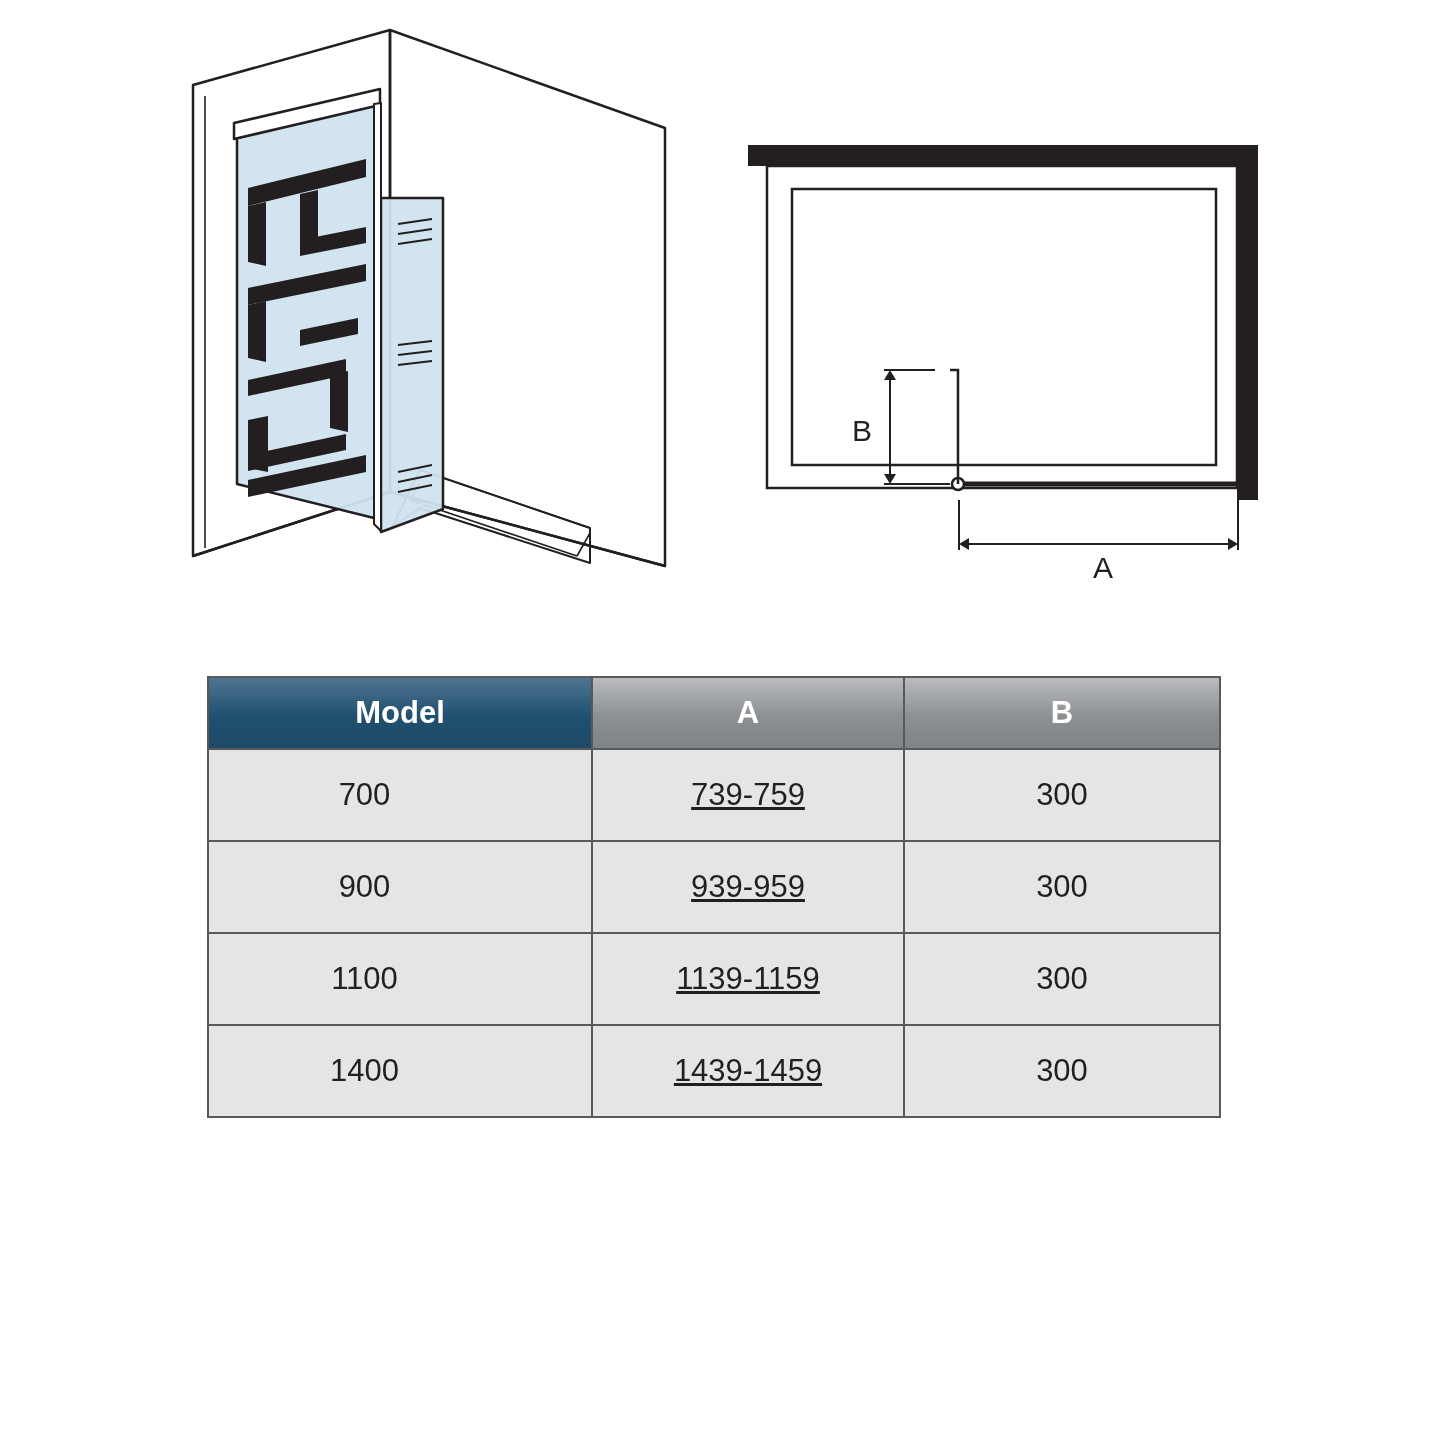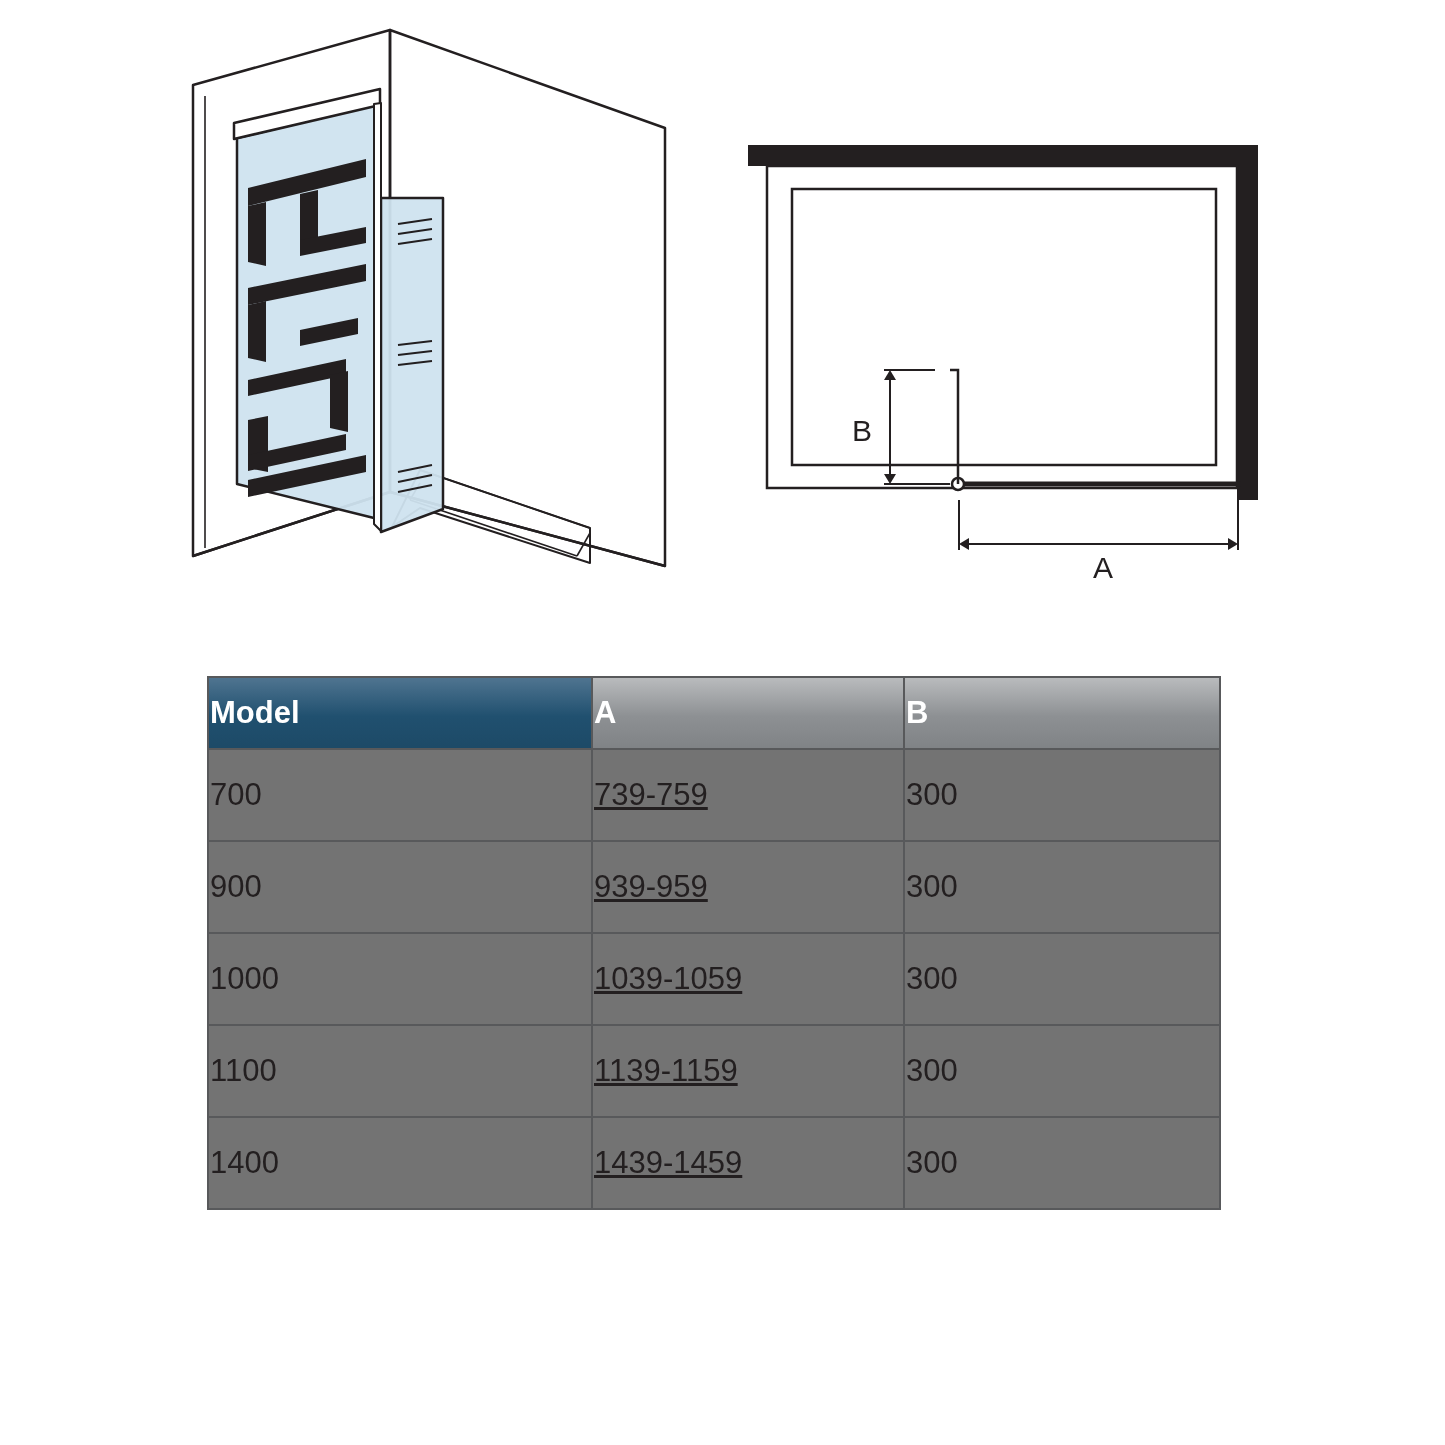--- a/index.html
+++ b/index.html
@@ -32,21 +32,21 @@
   .spec-table {
     position: absolute;
     left: 207px;
     top: 676px;
     width: 1000px;
     border-collapse: collapse;
     table-layout: fixed;
   }
   .spec-table th, .spec-table td {
     border: 2px solid #58595b;
-    text-align: left;
+    text-align: center;
     color: #231f20;
     font-weight: normal;
   }
   .spec-table thead th {
     height: 68px;
     color: #ffffff;
     font-size: 31px;
     font-weight: bold;
     border-color: #58595b;
   }
@@ -58,21 +58,21 @@
     background: linear-gradient(180deg, #b9bbbd 0%, #8d9093 55%, #808386 100%);
     width: 308px;
   }
   .th-b {
     background: linear-gradient(180deg, #b9bbbd 0%, #8d9093 55%, #808386 100%);
     width: 312px;
   }
   .spec-table tbody td {
     height: 88px;
     font-size: 31px;
-    background: #737373;
+    background: #e5e5e5;
   }
   .cell-model { padding-right: 72px; text-align: right; }
   .cell-a { text-align: center; text-decoration: underline; }
   .cell-b { text-align: center; }
 </style>
 </head>
 <body>
 
 <div class="page">
 
@@ -169,25 +169,20 @@
         <td class="cell-model">700</td>
         <td class="cell-a">739-759</td>
         <td class="cell-b">300</td>
       </tr>
       <tr>
         <td class="cell-model">900</td>
         <td class="cell-a">939-959</td>
         <td class="cell-b">300</td>
       </tr>
       <tr>
-        <td class="cell-model">1000</td>
-        <td class="cell-a">1039-1059</td>
-        <td class="cell-b">300</td>
-      </tr>
-      <tr>
         <td class="cell-model">1100</td>
         <td class="cell-a">1139-1159</td>
         <td class="cell-b">300</td>
       </tr>
       <tr>
         <td class="cell-model">1400</td>
         <td class="cell-a">1439-1459</td>
         <td class="cell-b">300</td>
       </tr>
     </tbody>

